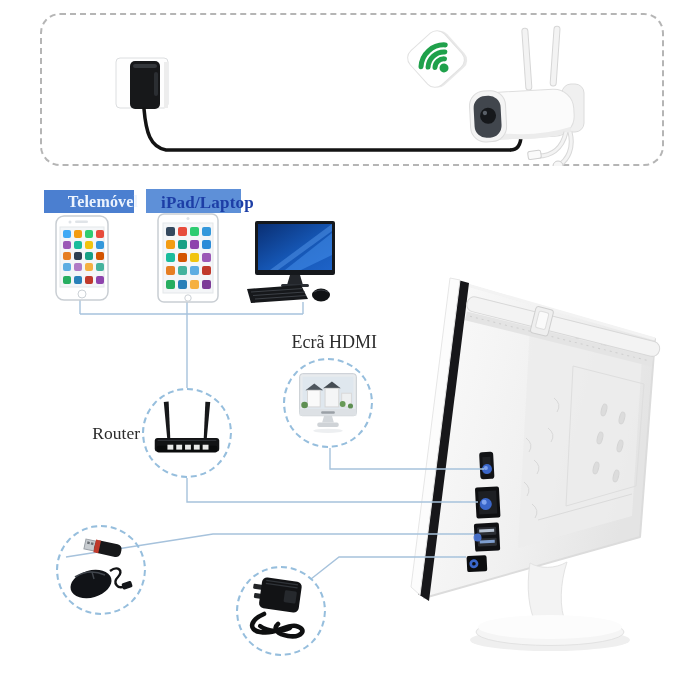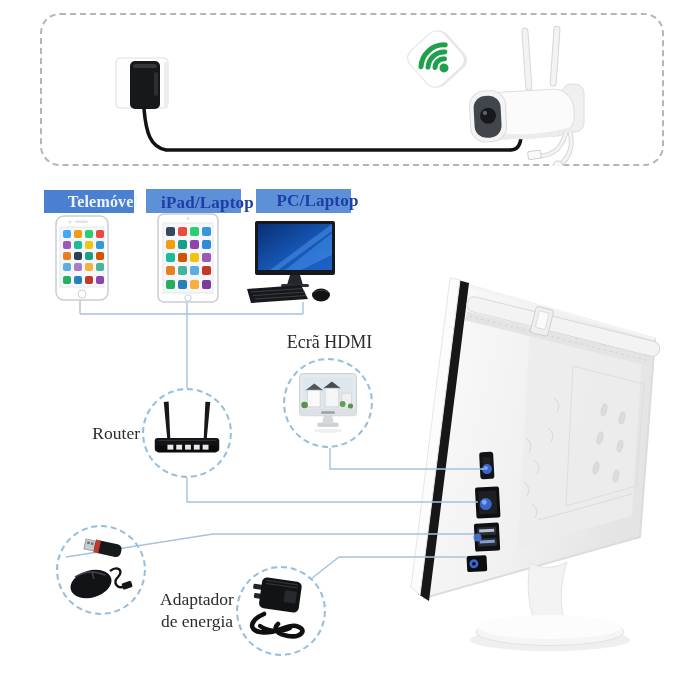--- a/index.html
+++ b/index.html
@@ -7,21 +7,21 @@
          font-family:"Liberation Serif","DejaVu Serif",serif;}
   .abs{position:absolute;}
   .dashed-box{border:2px dashed #b5b5b5;border-radius:20px;box-sizing:border-box;}
   .chip{box-sizing:border-box;text-align:center;font-weight:bold;font-size:16px;
         letter-spacing:.2px;display:flex;align-items:center;justify-content:center;padding-left:28px;}
   .chip-primary{background:var(--label-bg-primary,#4b7fd0);color:var(--label-text-light,#ecf3fd);}
   .chip-secondary{background:var(--label-bg,#5e90d8);color:var(--label-text,#1d3ea6);}
   .circle{border:2px dashed var(--circle-dash,#96bedd);border-radius:50%;box-sizing:border-box;
           display:flex;align-items:center;justify-content:center;background:transparent;}
   .anno{color:#2c2c2c;font-size:17.5px;line-height:22px;}
-  .center{text-align:center;}
+  .center{text-align:right;}
   .right{text-align:right;}
   svg{display:block;}
 </style>
 </head>
 <body>
 
 <div class="stage">
 
   <div class="abs dashed-box" style="left:40px;top:13px;width:624px;height:153px;"></div>
 
@@ -158,23 +158,20 @@
       <path d="M66,557 L213,534 L474,534"></path>
       <path d="M311,579 L339,557 L466,557"></path>
     </g>
   </svg>
 
   <div class="abs chip chip-primary" style="left:44px;top:190px;width:90px;height:23px;">
     <span>Telemóvel</span>
   </div>
   <div class="abs chip chip-secondary" style="left:146px;top:189px;width:95px;height:24px;font-size:17px;align-items:flex-end;">
     <span>iPad/Laptop</span>
-  </div>
-  <div class="abs chip chip-secondary" style="left:256px;top:189px;width:95px;height:24px;font-size:17px;">
-    <span>PC/Laptop</span>
   </div>
 
   <svg class="abs" style="left:55px;top:215px;" width="54" height="86" viewBox="0 0 54 86">
     <rect x="1" y="1" width="52" height="84" rx="8" fill="#ffffff" stroke="#c9ced3" stroke-width="1.5"></rect>
     <rect x="20" y="5.5" width="13" height="2.5" rx="1.2" fill="#e0e4e8"></rect>
     <circle cx="15" cy="7" r="1.5" fill="#dfe3e7"></circle>
     <rect x="5" y="12" width="44" height="60" fill="#f4f6f8" stroke="#e4e7ea"></rect>
     <g>
       <rect x="8" y="15" width="8" height="8" rx="2" fill="#3fa9f5"></rect>
         <rect x="19" y="15" width="8" height="8" rx="2" fill="#f39c12"></rect>
@@ -248,24 +245,20 @@
       <line x1="6" y1="71" x2="58" y2="67.5"></line>
         <line x1="8" y1="74.5" x2="60" y2="71"></line>
         <line x1="10" y1="78" x2="61" y2="74.5"></line>
     </g>
     <ellipse cx="76" cy="74" rx="9" ry="6.5" fill="#101214"></ellipse>
     <path d="M69,71 q7,-4 14,0" stroke="#3c4046" fill="none"></path>
   </svg>
 
   <div class="abs anno right" style="left:84px;top:422px;width:56px;">Router</div>
   <div class="abs anno center" style="left:282px;top:331px;width:95px;font-size:18px;">Ecrã HDMI</div>
-  <div class="abs anno center" style="left:154px;top:588px;width:86px;">
-    <div>Adaptador</div>
-    <div>de energia</div>
-  </div>
 
   <div class="abs circle" style="left:142px;top:388px;width:90px;height:90px;">
     <svg width="88" height="88" viewBox="0 0 88 88">
       <polygon points="23,12 28,12 27,52 24,52" fill="#17181a" transform="rotate(-4 25 52)"></polygon>
       <polygon points="60,12 65,12 64,52 61,52" fill="#17181a" transform="rotate(4 62 52)"></polygon>
       <rect x="11" y="49" width="66" height="14" rx="3" fill="#121315"></rect>
       <rect x="13" y="57" width="62" height="7" rx="2" fill="#0a0b0c"></rect>
       <g fill="#e9e9e9">
         <rect x="24" y="56" width="6" height="5"></rect>
           <rect x="33" y="56" width="6" height="5"></rect>

